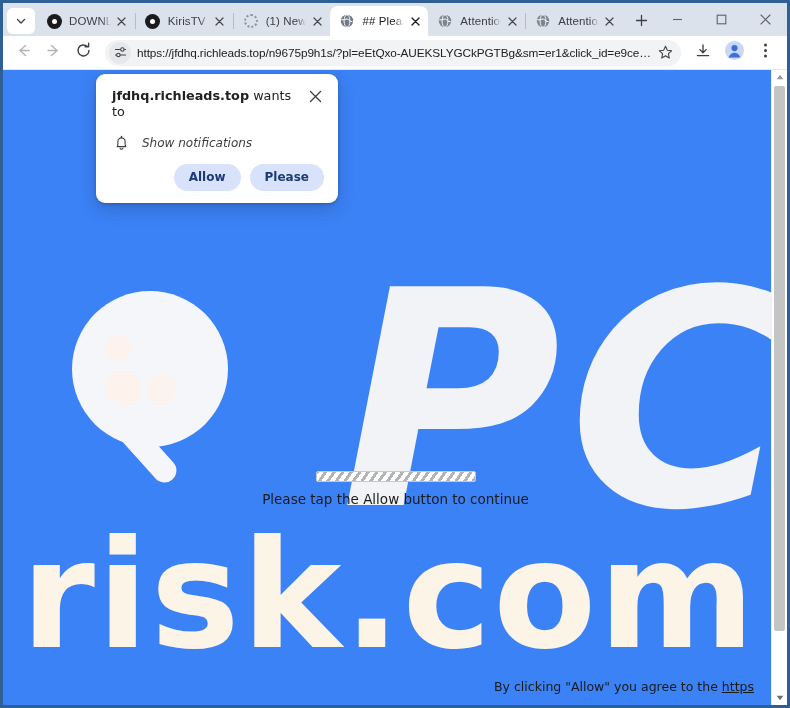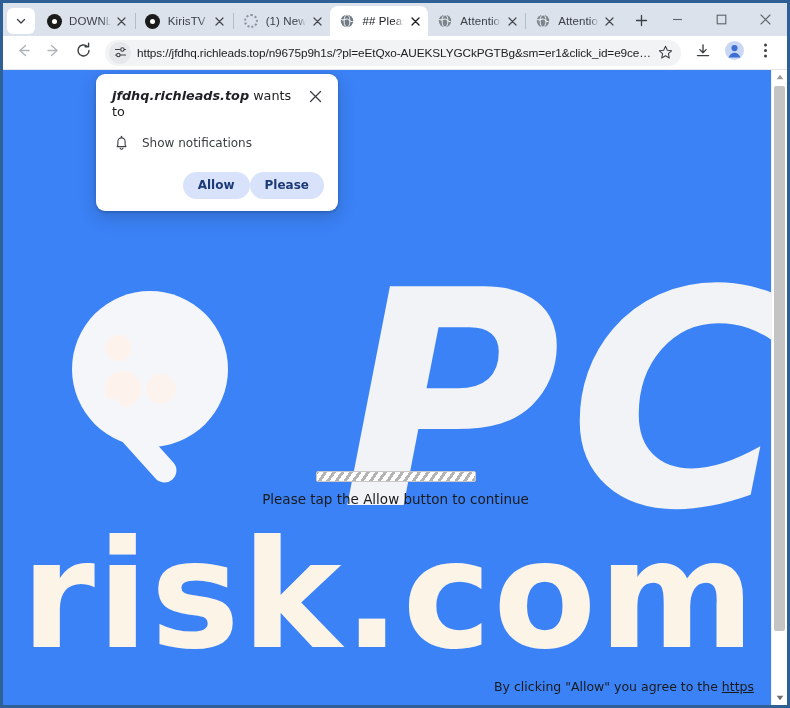--- a/index.html
+++ b/index.html
@@ -335,21 +335,21 @@
     align-items: flex-start;
     justify-content: space-between;
   }
   .perm-title {
     font-size: 12.8px;
     color: #202124;
     line-height: 1.25;
     padding-right: 8px;
     font-family: "DejaVu Sans", sans-serif;
   }
-  .perm-title b { font-weight: bold; font-style: italic; }
+  .perm-title b { font-weight: bold; }
   .perm-close {
     width: 18px; height: 18px;
     flex: 0 0 18px;
     display:flex; align-items:center; justify-content:center;
     margin-top: -1px;
   }
   .perm-row {
     display: flex;
     align-items: center;
     margin-top: 14px;
@@ -357,25 +357,27 @@
   .perm-row .bell {
     width: 18px; height: 18px;
     flex: 0 0 18px;
     margin-right: 12px;
     display:flex; align-items:center; justify-content:center;
   }
   .perm-row .perm-label {
     font-size: 12px;
     color: #3c4043;
     font-family: "DejaVu Sans", sans-serif;
+    font-style: italic;
   }
   .perm-actions {
     display: flex;
     justify-content: flex-end;
-    margin-top: 20px;
+    gap: 9px;
+    margin-top: 12px;
   }
   .perm-btn {
     min-width: 52px;
     height: 27px;
     border-radius: 14px;
     background: #d9e2fb;
     color: #1b3a77;
     font-size: 12px;
     font-weight: bold;
     display: flex;

